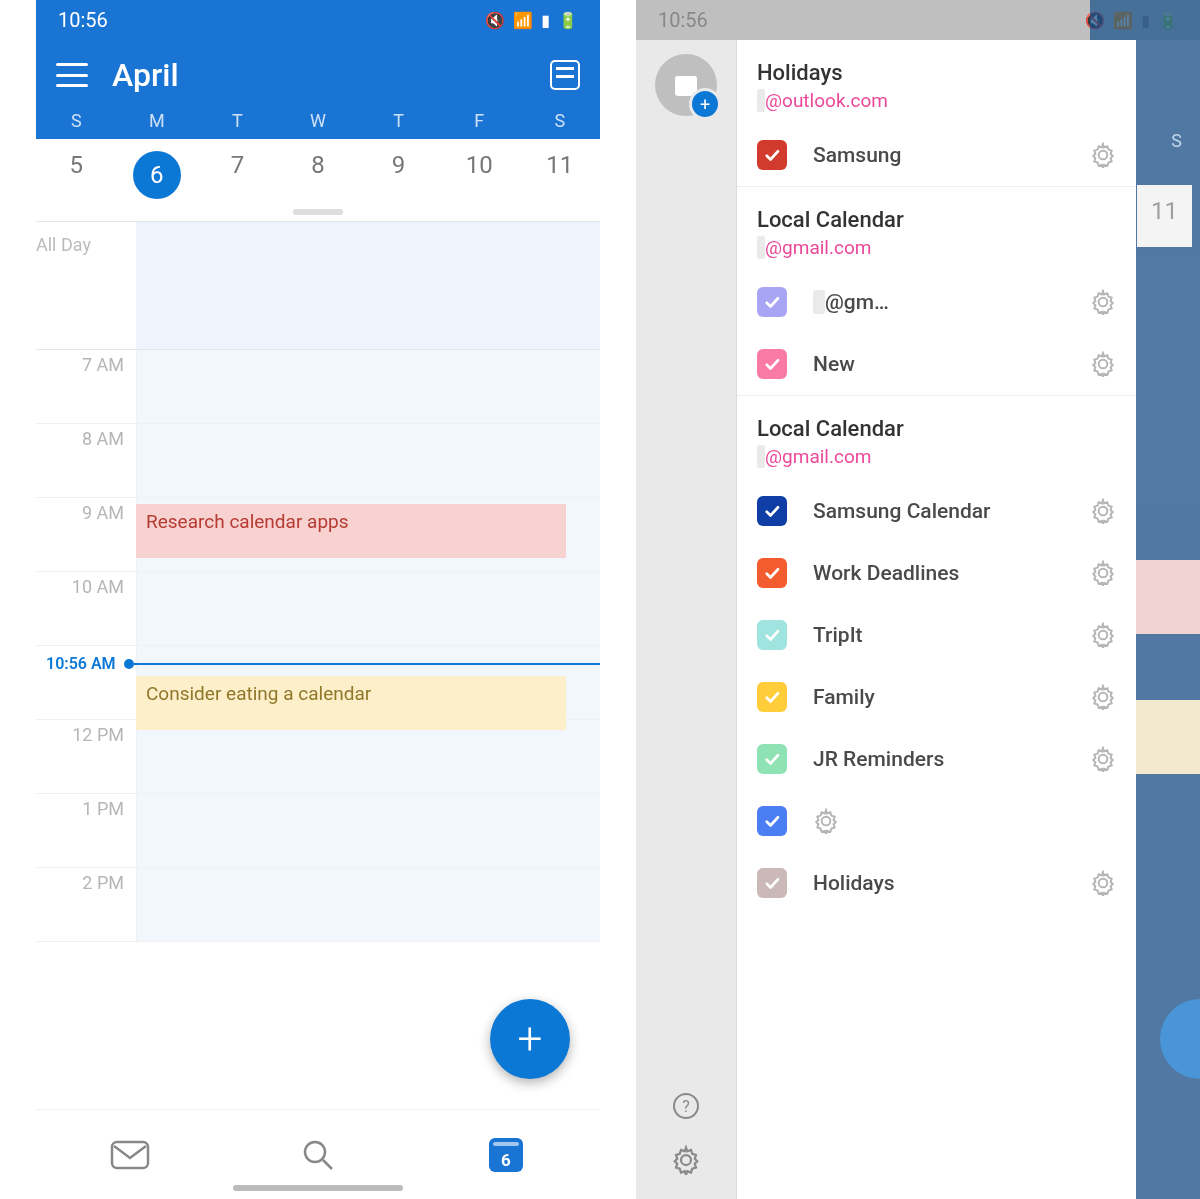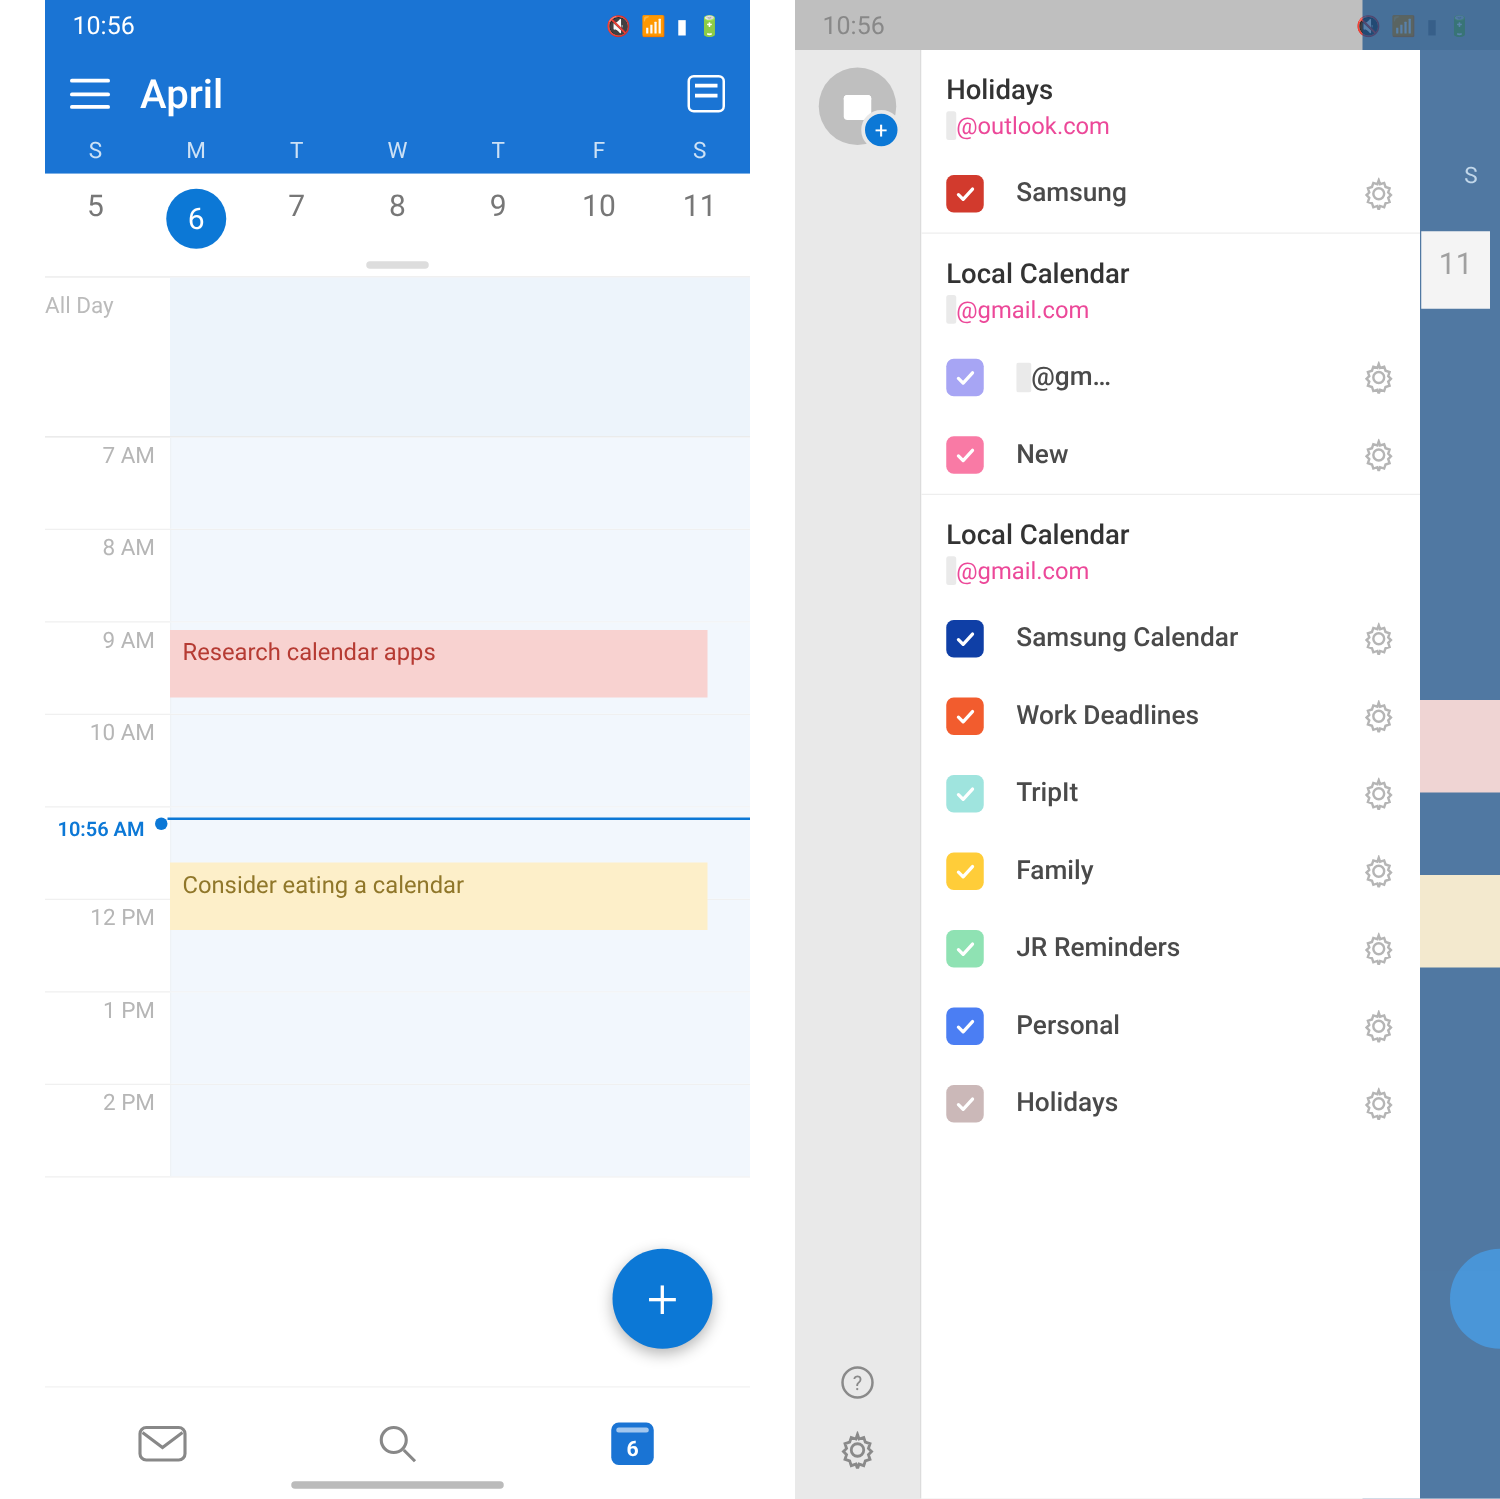--- a/index.html
+++ b/index.html
@@ -38,21 +38,21 @@
   
   .allday-row { display:flex; height:128px; border-top:1px solid #e5e5e5; }
   .gutter { width:100px; text-align:left; padding:12px 12px 0 0; color:#bbb; font-size:18px; }
   .allday-body { flex:1; background:#edf4fb; }
 
   .timeline { position:relative; flex:1; overflow:hidden; border-top:1px solid #e5e5e5; }
   .hour { height:74px; display:flex; border-bottom:1px solid #f0f0f0; }
   .hour .label { width:100px; text-align:right; padding-right:12px; color:#b6b6b6; font-size:18px; padding-top:4px; }
   .hour .body { flex:1; background:#f2f7fd; border-left:1px solid #eef2f6; position:relative; }
   .event { position:absolute; left:0; right:6%; padding:6px 10px; font-size:19px; }
-  .now-line { position:absolute; left:10px; right:0; display:flex; align-items:flex-start; }
+  .now-line { position:absolute; left:10px; right:0; display:flex; align-items:center; }
   .now-line .t { color:#0c78d6; font-size:16px; font-weight:600; margin-right:8px; }
   .now-line .dot { width:10px; height:10px; background:#0c78d6; border-radius:50%; }
   .now-line .line { flex:1; height:2px; background:#0c78d6; }
 
   .fab { position:absolute; right:30px; bottom:120px; width:80px; height:80px; border-radius:50%; background:#0c78d6; color:#fff; display:flex; align-items:center; justify-content:center; font-size:44px; font-weight:300; box-shadow:0 4px 12px rgba(0,0,0,.3); cursor:pointer; }
   .bottom-nav { position:absolute; bottom:0; left:0; right:0; height:90px; background:#fff; display:flex; align-items:center; border-top:1px solid #f2f2f2; }
   .bottom-nav .tab { flex:1; display:flex; align-items:center; justify-content:center; color:#777; cursor:pointer; }
   .bottom-handle { position:absolute; bottom:8px; left:50%; transform:translateX(-50%); width:170px; height:6px; background:#bbb; border-radius:3px; }
   .right-peek { position:absolute; right:0; top:0; width:110px; height:100%; background:#154f8a; opacity:.7; }
   .right-peek .dow2 { position:absolute; top:130px; right:18px; color:#b7d5f0; font-size:18px; }
@@ -159,21 +159,21 @@
       </div>
       <div class="hour">
         <div class="label">1 PM</div>
         <div class="body"></div>
       </div>
       <div class="hour">
         <div class="label">2 PM</div>
         <div class="body"></div>
       </div>
       <div class="event" style="background: rgb(248, 210, 208); color: rgb(182, 59, 51); top: 154px; height: 54px; left: 100px;">Research calendar apps</div>
-      <div class="event" style="background: rgb(253, 239, 201); color: rgb(144, 119, 42); top: 340px; height: 54px; left: 100px;">Consider eating a calendar</div>
+      <div class="event" style="background: rgb(253, 239, 201); color: rgb(144, 119, 42); top: 326px; height: 54px; left: 100px;">Consider eating a calendar</div>
       <div class="now-line" id="nowline" style="top: 304px;">
       <span class="t">10:56 AM</span>
       <span class="dot"></span>
         <span class="line"></span>
     </div>
     </div>
 
   <div class="fab">+</div>
 
   <div class="bottom-nav">
@@ -355,21 +355,20 @@
             <path fill="none" stroke="#b5b5b5" stroke-width="1.8" d="M12 8a4 4 0 100 8 4 4 0 000-8zM12 2l1 3 3-1 1 3 3 1-1 3 2 2-2 2 1 3-3 1-1 3-3-1-1 3-1-3-3 1-1-3-3-1 1-3-2-2 2-2-1-3 3-1 1-3 3 1z"></path>
           </svg>
         </div>
       </div>
       <div class="cal-item">
         <div class="chk" style="background: rgb(75, 126, 243);">
           <svg viewBox="0 0 24 24">
             <path fill="none" stroke="#fff" stroke-width="3.5" stroke-linecap="round" stroke-linejoin="round" d="M5 13l5 5L20 7"></path>
           </svg>
         </div>
-        <div class="cal-name">Personal</div>
         <div class="gear">
           <svg width="26" height="26" viewBox="0 0 24 24">
             <path fill="none" stroke="#b5b5b5" stroke-width="1.8" d="M12 8a4 4 0 100 8 4 4 0 000-8zM12 2l1 3 3-1 1 3 3 1-1 3 2 2-2 2 1 3-3 1-1 3-3-1-1 3-1-3-3 1-1-3-3-1 1-3-2-2 2-2-1-3 3-1 1-3 3 1z"></path>
           </svg>
         </div>
       </div>
       <div class="cal-item">
         <div class="chk" style="background: rgb(203, 184, 184);">
           <svg viewBox="0 0 24 24">
             <path fill="none" stroke="#fff" stroke-width="3.5" stroke-linecap="round" stroke-linejoin="round" d="M5 13l5 5L20 7"></path>

